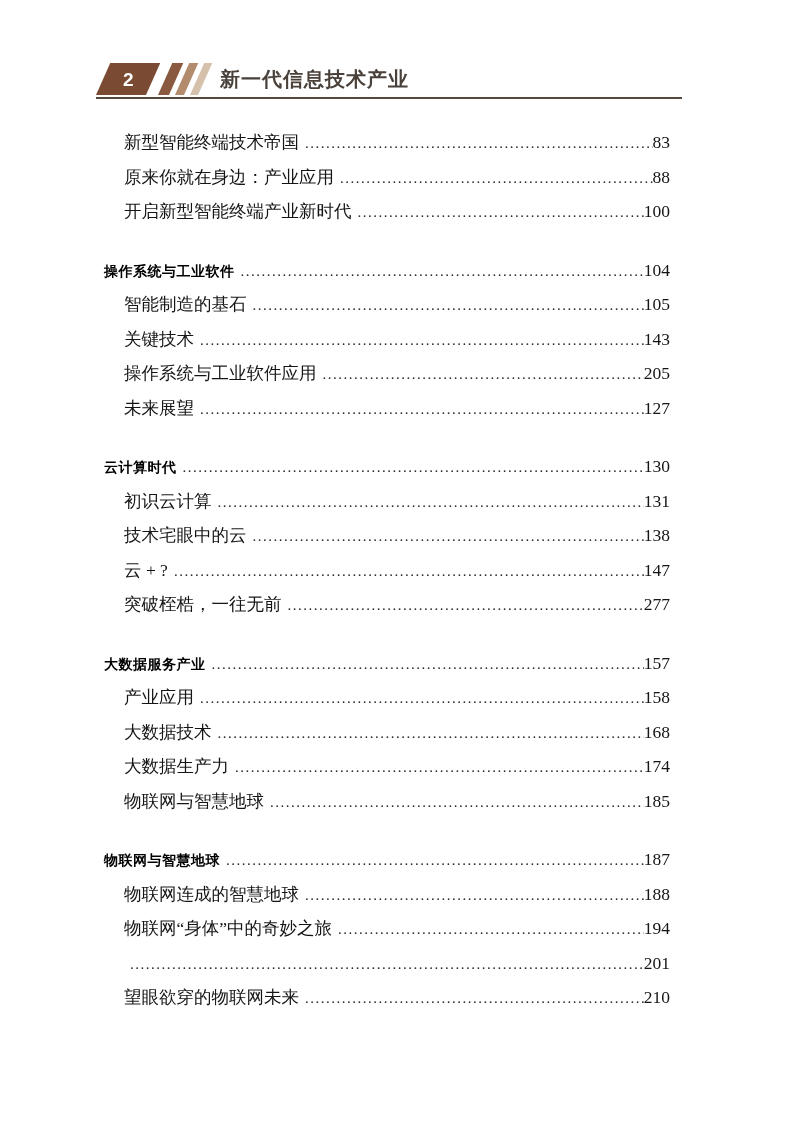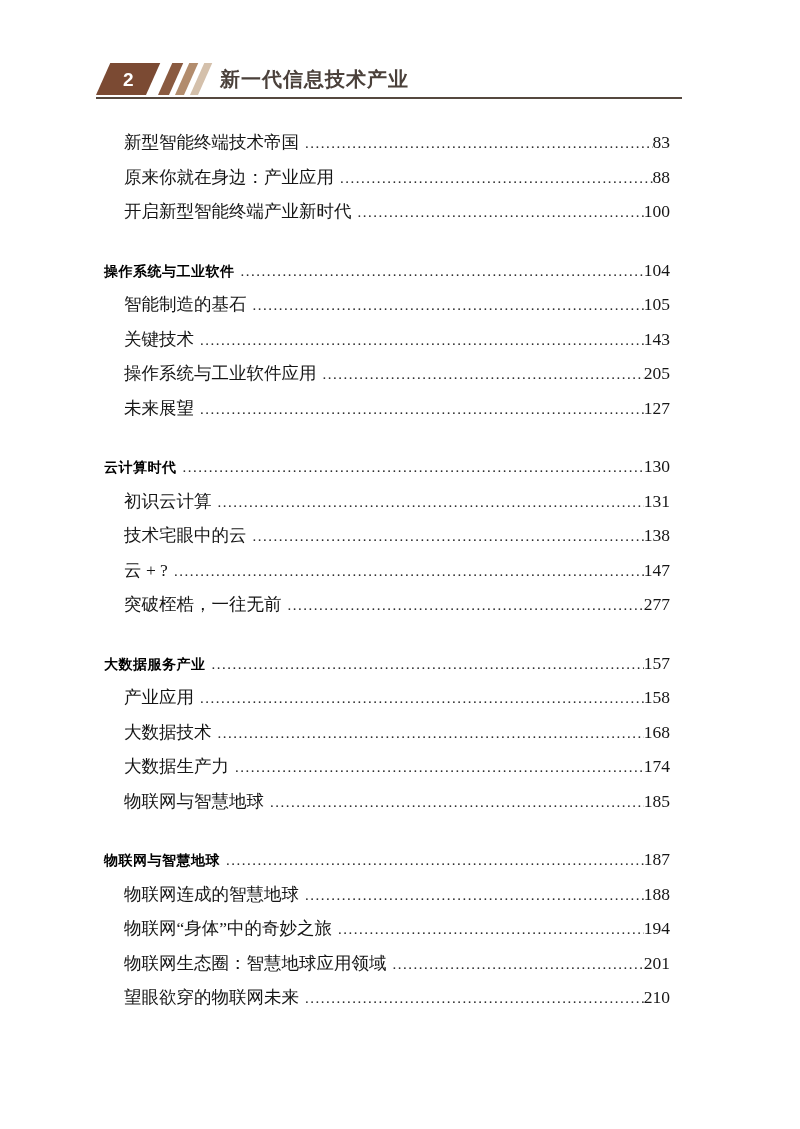--- a/index.html
+++ b/index.html
@@ -225,21 +225,20 @@
     <span class="toc-title">物联网连成的智慧地球</span>
     <span class="toc-dots">............................................................................................................................................................................................................................</span>
     <span class="toc-page">188</span>
   </div>
         <div class="toc-row">
     <span class="toc-title">物联网“身体”中的奇妙之旅</span>
     <span class="toc-dots">............................................................................................................................................................................................................................</span>
     <span class="toc-page">194</span>
   </div>
         <div class="toc-row">
-    <span class="toc-title">物联网生态圈：智慧地球应用领域</span>
     <span class="toc-dots">............................................................................................................................................................................................................................</span>
     <span class="toc-page">201</span>
   </div>
         <div class="toc-row">
     <span class="toc-title">望眼欲穿的物联网未来</span>
     <span class="toc-dots">............................................................................................................................................................................................................................</span>
     <span class="toc-page">210</span>
   </div>
       </div>
     </div>

